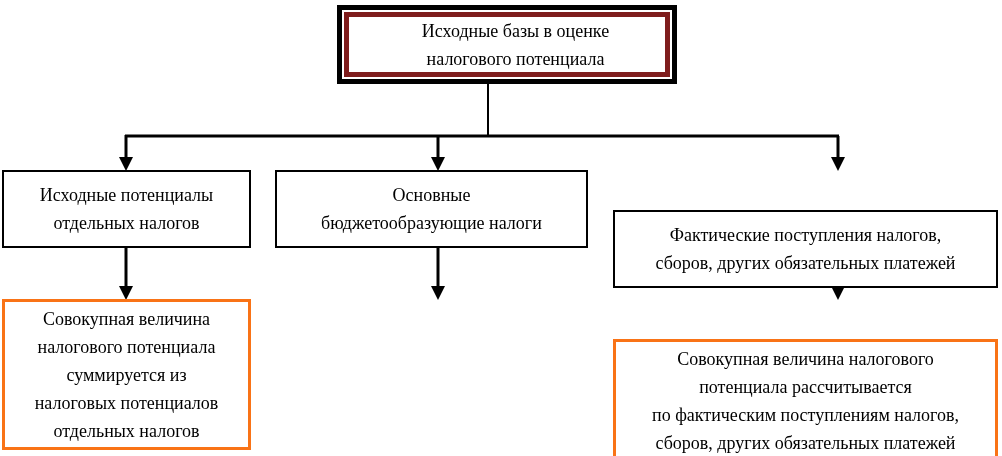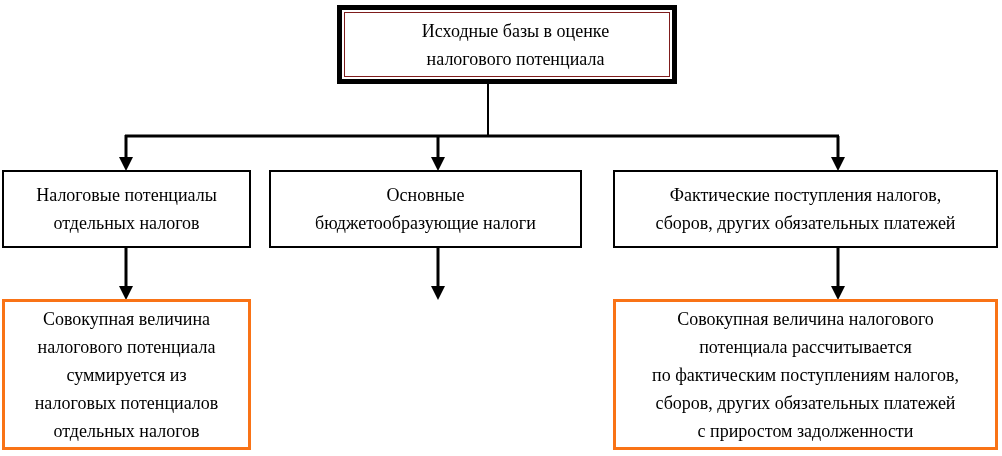--- a/index.html
+++ b/index.html
@@ -43,39 +43,39 @@
     top: 5px;
     width: 340px;
     height: 79px;
     border: 5px solid #000000;
     padding: 2px;
   }
   .root-inner {
     box-sizing: border-box;
     width: 100%;
     height: 100%;
-    border: 1px solid #7f1d1d;
+    border: 5px solid #7f1d1d;
     display: flex;
     align-items: center;
     justify-content: center;
     padding-left: 17px;
   }
   .row-base {
     top: 170px;
     height: 78px;
     border: 2px solid #000000;
   }
   .row-method {
     top: 299px;
     height: 151px;
     border: 3px solid #f97316;
   }
   .col-1 { left: 2px;   width: 249px; }
-  .col-2 { left: 269px; width: 313px; }
-  .col-3 { left: 613px; width: 385px; }
+  .col-2 { left: 275px; width: 313px; }
+  .col-3 { left: 613px; width: 385px; margin-top: 40px; }
 </style>
 </head>
 <body>
 
 <div id="canvas">
 
   <svg id="connectors" viewBox="0 0 1002 456" xmlns="http://www.w3.org/2000/svg" aria-hidden="true">
 
     <line x1="488" y1="84" x2="488" y2="136" stroke="#000000" stroke-width="2"></line>
 
@@ -97,21 +97,21 @@
   </svg>
 
   <div class="box root-outer">
     <div class="root-inner">
       <div class="box-text">Исходные базы в оценке
 налогового потенциала</div>
     </div>
   </div>
 
   <div class="box row-base col-1">
-    <div class="box-text">Налоговые потенциалы
+    <div class="box-text">Исходные потенциалы
 отдельных налогов</div>
   </div>
   <div class="box row-base col-2">
     <div class="box-text">Основные
 бюджетообразующие налоги</div>
   </div>
   <div class="box row-base col-3">
     <div class="box-text">Фактические поступления налогов,
 сборов, других обязательных платежей</div>
   </div>

